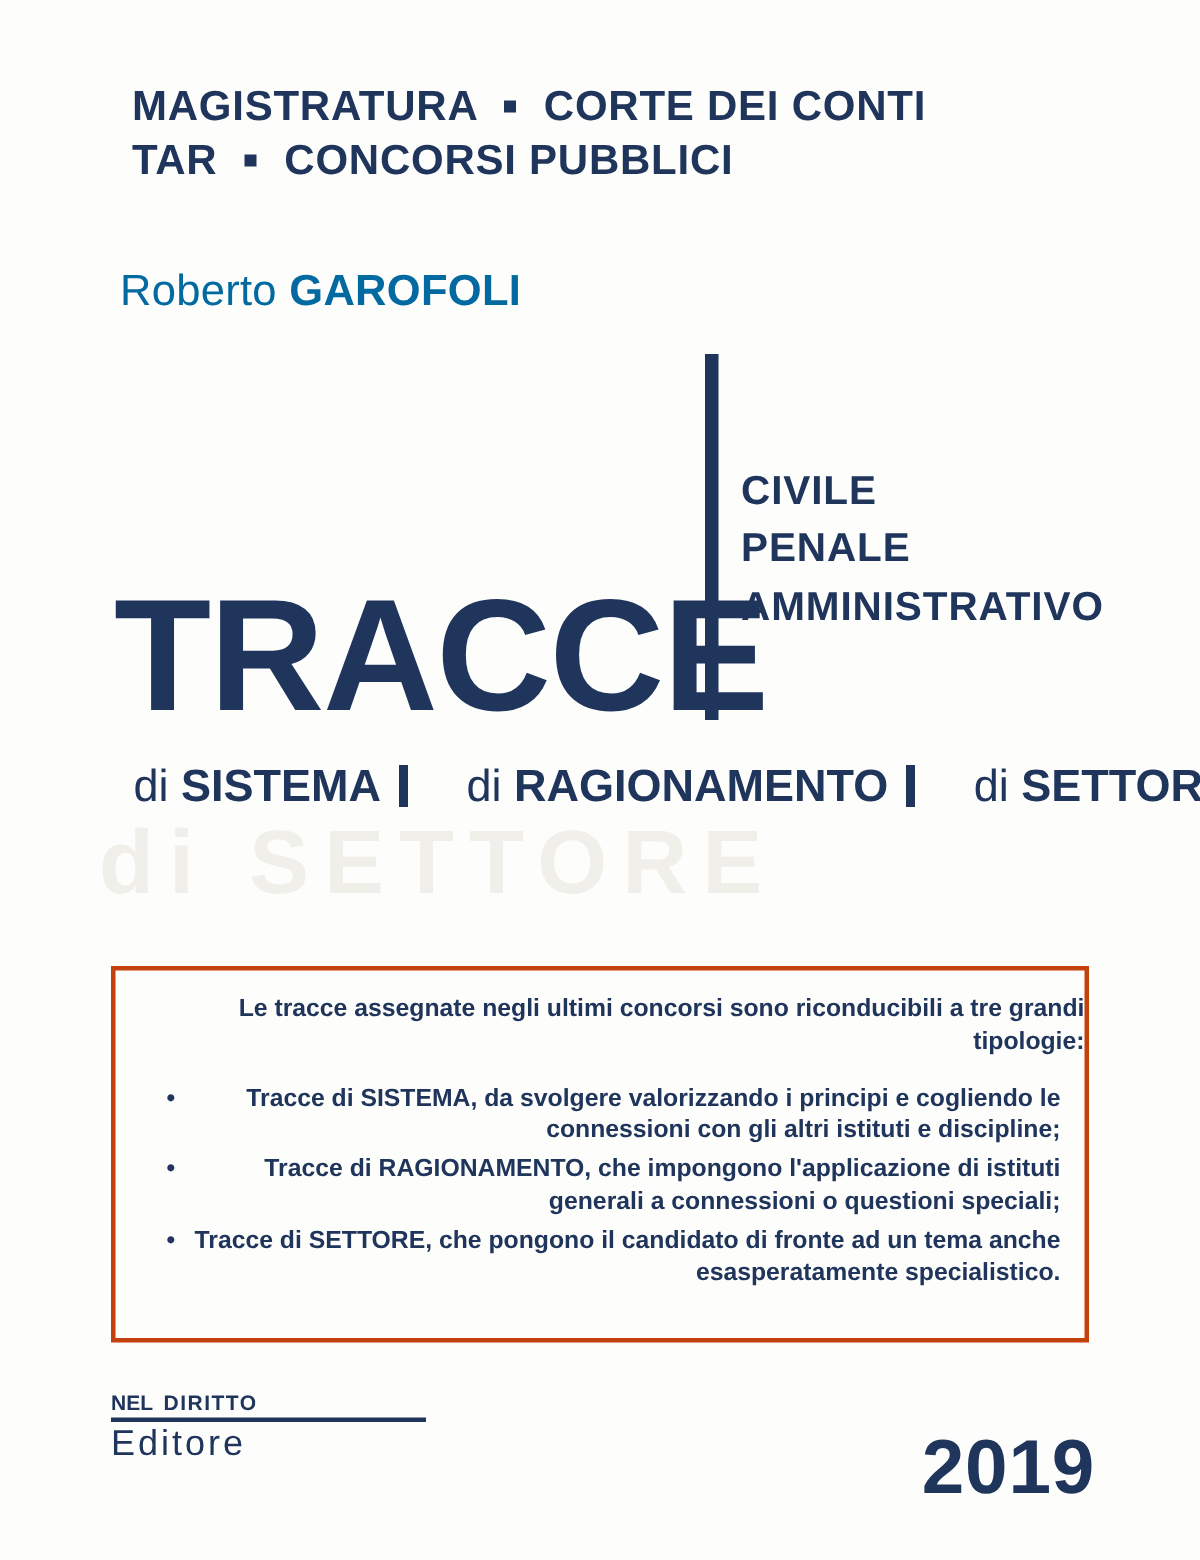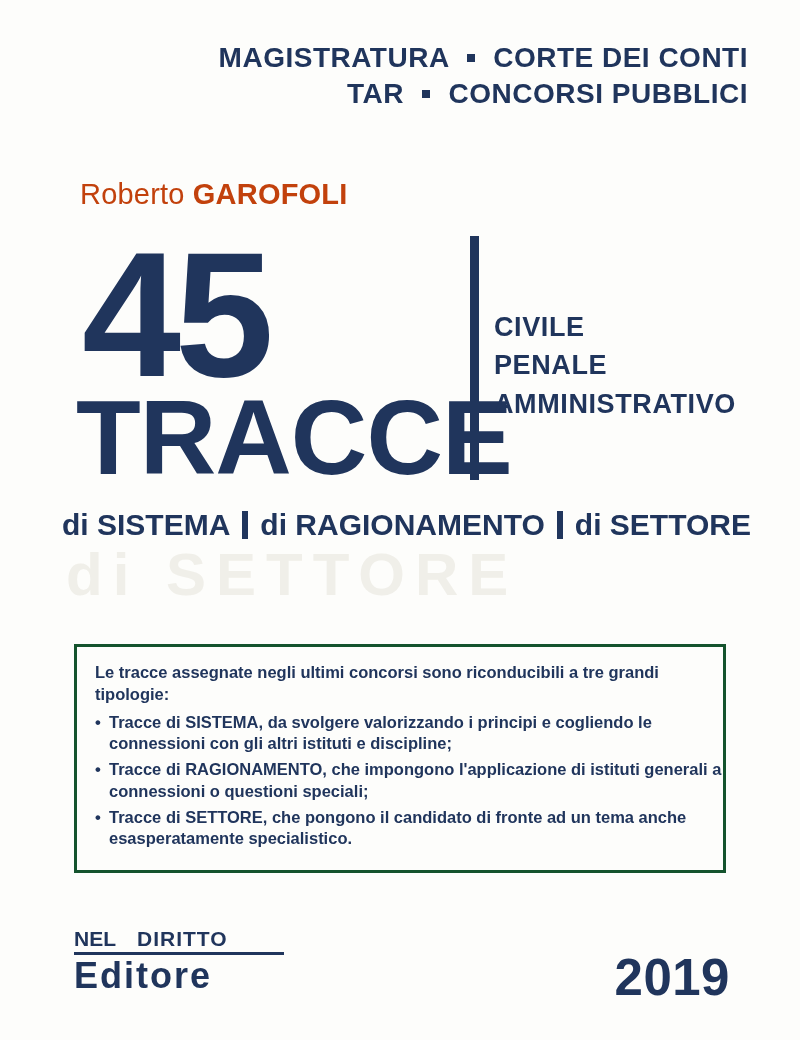--- a/index.html
+++ b/index.html
@@ -16,48 +16,47 @@
     height: 1040px;
     background: #fdfdfb;
     overflow: hidden;
     box-sizing: border-box;
   }
 
   
   .header {
     position: absolute;
     left: 88px;
-    top: 40px;
+    top: 53px;
     width: 660px;
     color: #20355c;
     font-weight: bold;
     font-size: 28px;
     letter-spacing: 0.5px;
     line-height: 1.30;
-    text-align: right;
   }
   .header .line {
     white-space: nowrap;
   }
   .sep-sq {
     display: inline-block;
     width: 8px;
     height: 8px;
     background: #20355c;
     vertical-align: middle;
     margin: 0 10px 4px 10px;
   }
 
   
   .author {
     position: absolute;
     left: 80px;
     top: 178px;
     font-size: 29px;
-    color: #c2410c;
+    color: #0369a1;
     letter-spacing: 0.2px;
     text-align: right;
   }
   .author .sur {
     font-weight: bold;
   }
 
   
   .title-wrap {
     position: absolute;
@@ -108,21 +107,22 @@
   
   .kinds {
     position: absolute;
     left: 62px;
     top: 508px;
     color: #20355c;
     font-size: 30px;
     white-space: nowrap;
   }
   .kinds .lead {
-    font-weight: bold;
+    font-weight: normal;
+    margin-left: 27px;
   }
   .kinds .strong {
     font-weight: bold;
   }
   .kinds .bar {
     display: inline-block;
     width: 6px;
     height: 28px;
     background: #20355c;
     vertical-align: -4px;
@@ -140,34 +140,35 @@
     color: #f0efe9;
     user-select: none;
   }
 
   
   .note-box {
     position: absolute;
     left: 74px;
     top: 644px;
     width: 652px;
-    border: 3px solid #14532d;
+    border: 3px solid #c2410c;
     box-sizing: border-box;
     padding: 14px 0 16px 18px;
     background: #fdfdfb;
+    text-align: right;
   }
   .note-intro {
     color: #20355c;
     font-size: 16.5px;
     font-weight: bold;
     line-height: 1.35;
     margin-bottom: 6px;
   }
   .note-list {
-    margin: 0;
+    margin: 16px;
     padding: 0;
     list-style: none;
   }
   .note-list li {
     position: relative;
     color: #20355c;
     font-size: 16.5px;
     font-weight: bold;
     line-height: 1.32;
     padding-left: 14px;
@@ -183,39 +184,39 @@
   
   .logo {
     position: absolute;
     left: 74px;
     top: 928px;
     width: 210px;
   }
   .logo-top {
     display: flex;
     align-items: flex-end;
-    gap: 21px;
-    color: #20355c;
-    font-size: 21px;
+    gap: 7px;
+    color: #20355c;
+    font-size: 14px;
     font-weight: bold;
     letter-spacing: 1px;
     line-height: 1;
   }
   .logo-top .nd {
     letter-spacing: 0px;
   }
   .logo-rule {
     height: 3px;
     background: #20355c;
     margin: 3px 0 2px 0;
   }
   .logo-bottom {
     color: #20355c;
-    font-size: 36px;
-    font-weight: bold;
+    font-size: 24px;
+    font-weight: normal;
     letter-spacing: 2px;
     line-height: 1.05;
   }
 
   
   .year {
     position: absolute;
     right: 70px;
     top: 948px;
     color: #20355c;
@@ -241,21 +242,20 @@
       <span>CONCORSI PUBBLICI</span>
     </div>
   </div>
 
   <div class="author">
     <span>Roberto</span>
     <span class="sur">GAROFOLI</span>
   </div>
 
   <div class="title-wrap">
-    <div class="big-number">45</div>
     <div class="big-word">TRACCE</div>
     <div class="vrule"></div>
     <div class="subjects">
       <div>CIVILE</div>
       <div>PENALE</div>
       <div>AMMINISTRATIVO</div>
     </div>
   </div>
 
   <div class="ghost">di SETTORE</div>

